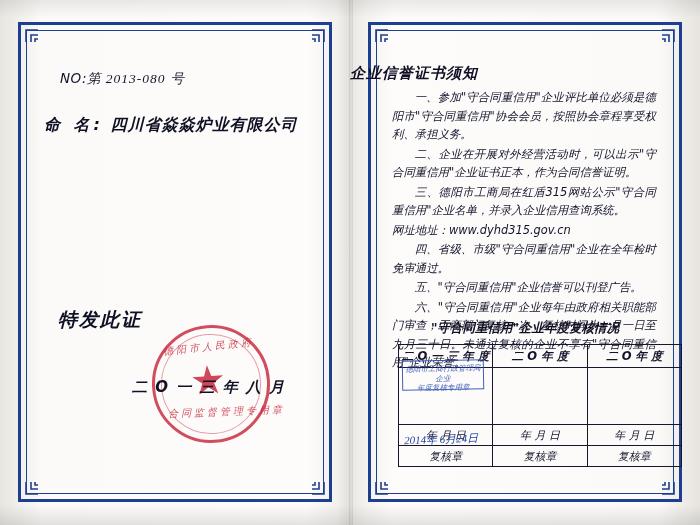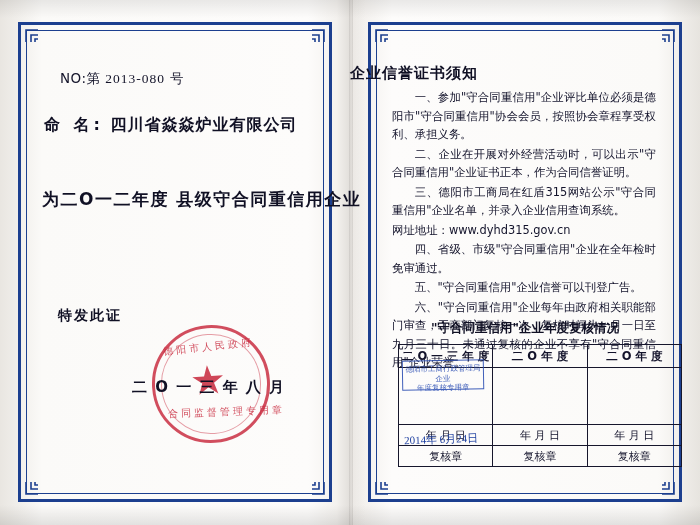--- a/index.html
+++ b/index.html
@@ -12,20 +12,21 @@
     background: #ffffff;
     font-family: "DejaVu Sans", sans-serif;
     overflow: hidden;
   }
   .page {
     position: relative;
     width: 700px;
     height: 525px;
     background: #f0abfc;
     overflow: hidden;
+    font-style: italic;
   }
   
   .paper-tone {
     position: absolute;
     inset: 0;
     background:
       linear-gradient(90deg, #e9e6e1 0%, #fbfaf8 6%, #fdfcfb 44%, #efece8 50%, #fdfcfb 56%, #fbfaf8 94%, #e7e4df 100%);
   }
   .fold {
     position: absolute;
@@ -111,21 +112,21 @@
     color: #101024;
     font-weight: bold;
     letter-spacing: 1.5px;
     white-space: nowrap;
   }
 
   .issue-line {
     position: absolute;
     left: 58px;
     top: 307px;
-    font-size: 14px;
+    font-size: 19px;
     color: #101024;
     font-weight: bold;
     letter-spacing: 2px;
   }
 
   .date-line {
     position: absolute;
     left: 132px;
     top: 378px;
     font-size: 15px;
@@ -309,21 +310,20 @@
       <span>NO:第</span>
       <span class="num">2013-080</span>
       <span>号</span>
     </div>
 
     <div class="company-line">
       <span class="lbl">命 名:</span>
       <span>四川省焱焱炉业有限公司</span>
     </div>
 
-    <div class="award-line">为二O一二年度 县级守合同重信用企业</div>
 
     <div class="issue-line">特发此证</div>
 
     <div class="seal"></div>
     <div class="seal-text-top">德阳市人民政府</div>
     <div class="seal-star">★</div>
     <div class="seal-text-bottom">合同监督管理专用章</div>
 
     <div class="date-line">二 O 一 三 年 八 月</div>
   </div>

